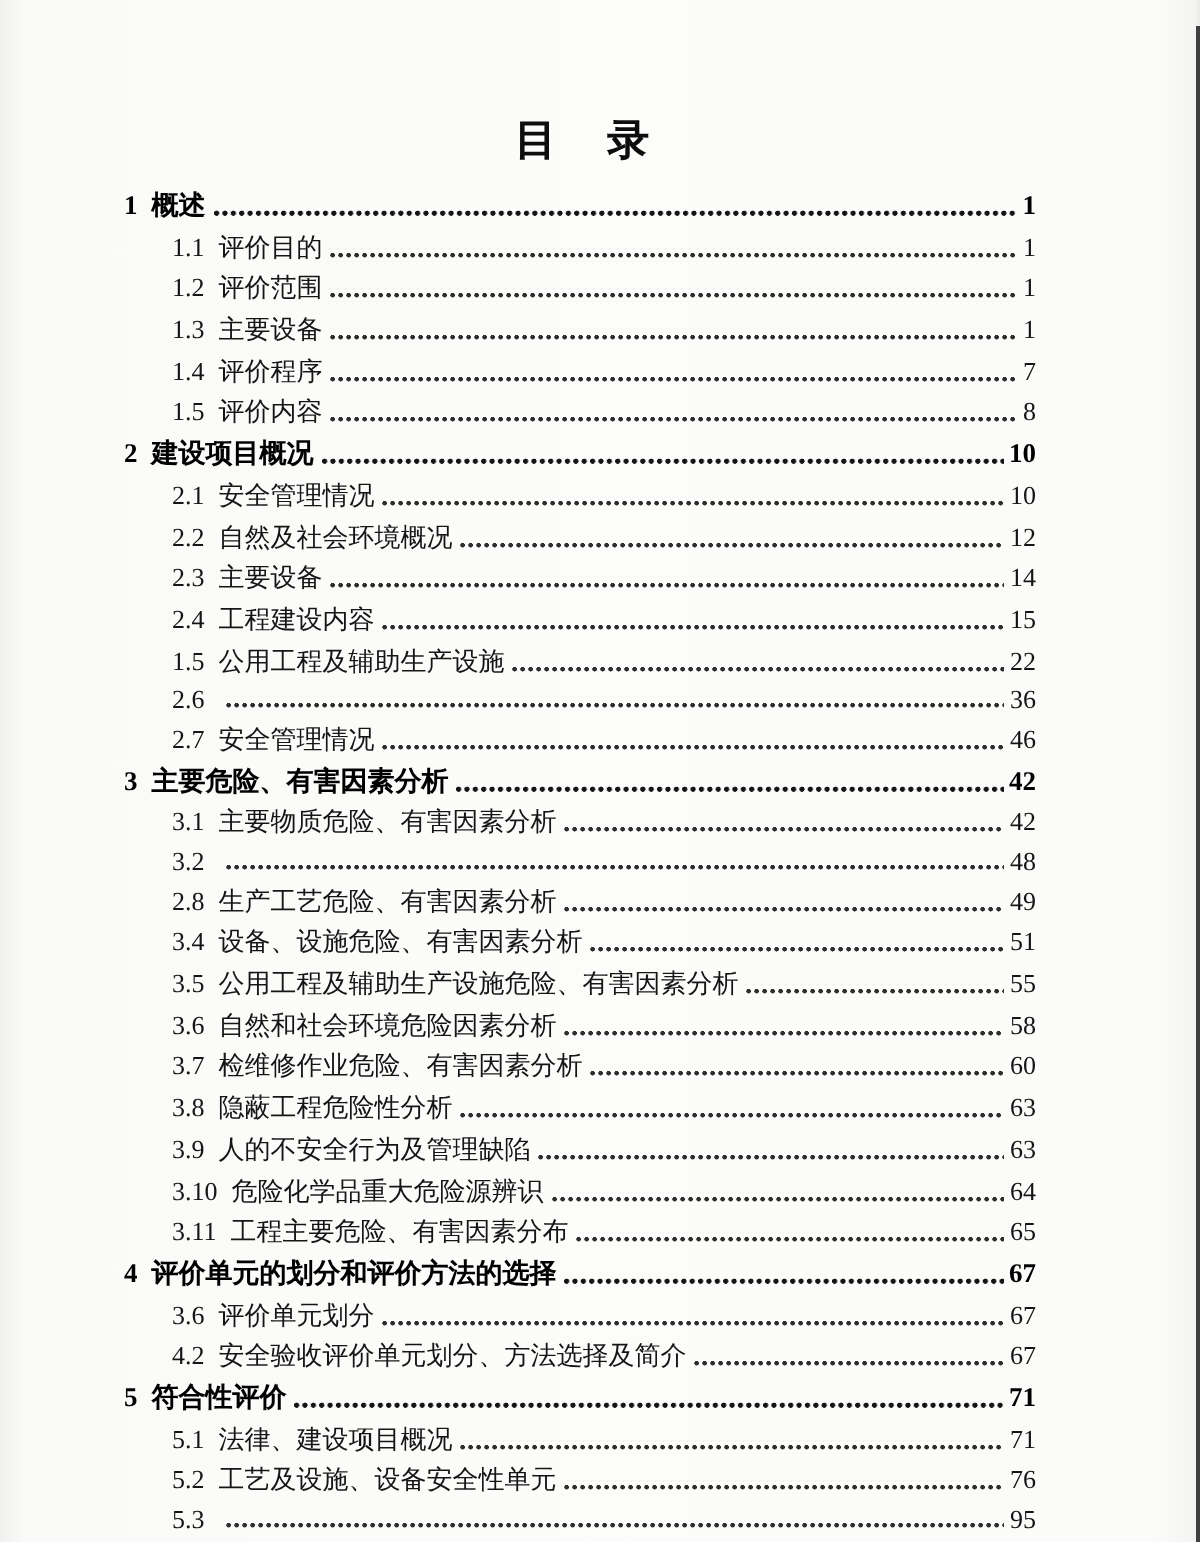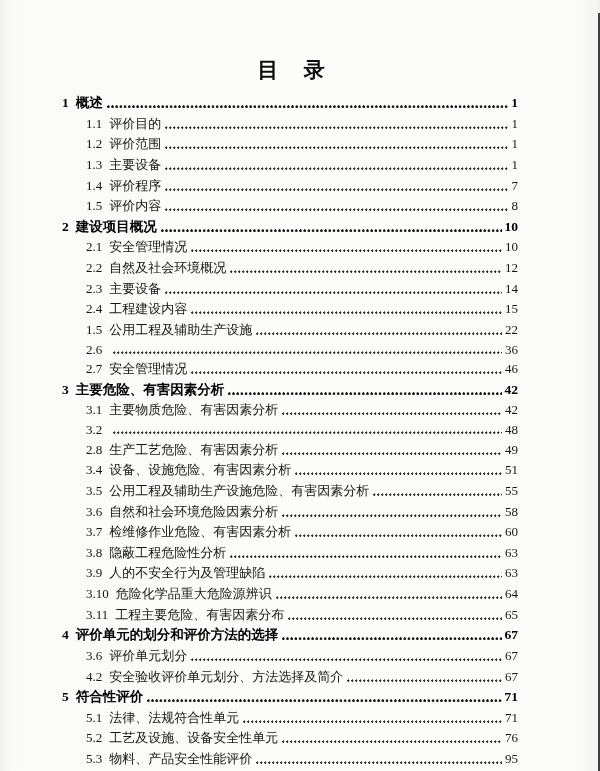--- a/index.html
+++ b/index.html
@@ -256,31 +256,30 @@
         <span class="pagenum">67</span>
       </div>
       <div class="toc-row level1">
         <span class="num">5</span>
         <span class="label">符合性评价</span>
         <span class="leader"></span>
         <span class="pagenum">71</span>
       </div>
       <div class="toc-row level2">
         <span class="num">5.1</span>
-        <span class="label">法律、法规符合性单元</span>
+        <span class="label">法律、建设项目概况</span>
         <span class="leader"></span>
         <span class="pagenum">71</span>
       </div>
       <div class="toc-row level2">
         <span class="num">5.2</span>
         <span class="label">工艺及设施、设备安全性单元</span>
         <span class="leader"></span>
         <span class="pagenum">76</span>
       </div>
       <div class="toc-row level2">
         <span class="num">5.3</span>
-        <span class="label">物料、产品安全性能评价</span>
         <span class="leader"></span>
         <span class="pagenum">95</span>
       </div>
     </div>
   <div class="scan-edge-right"></div>
 </div>
 
 </body></html>

